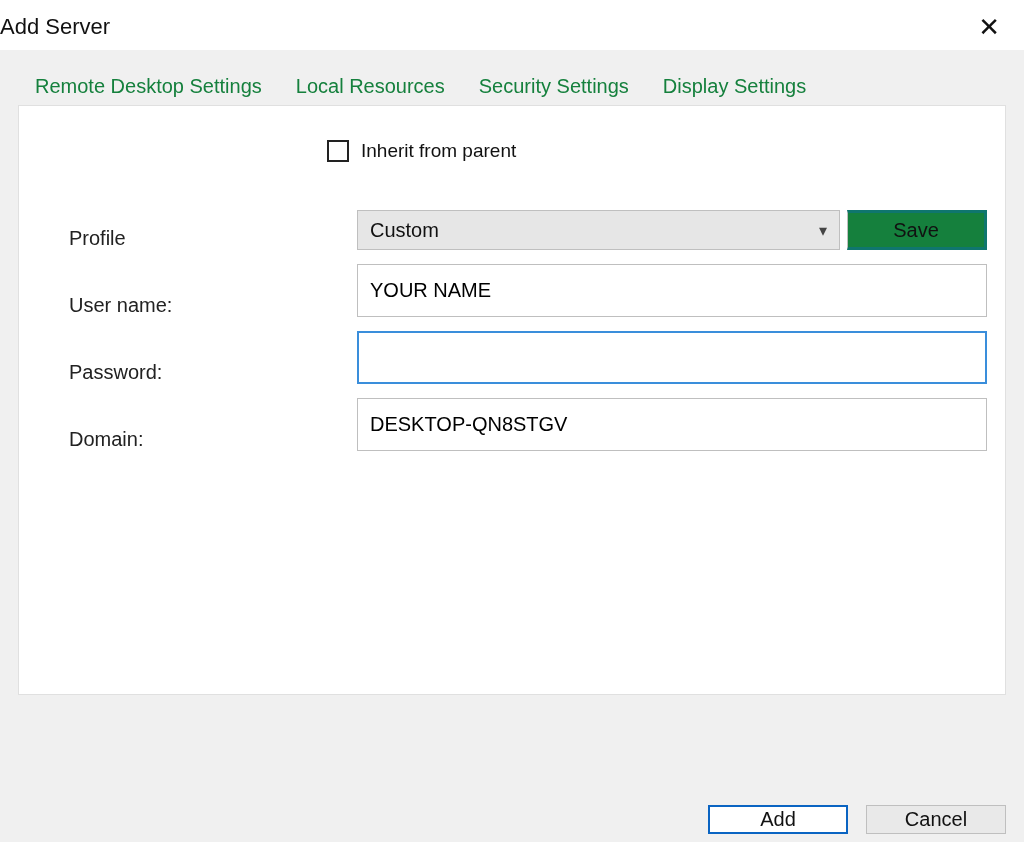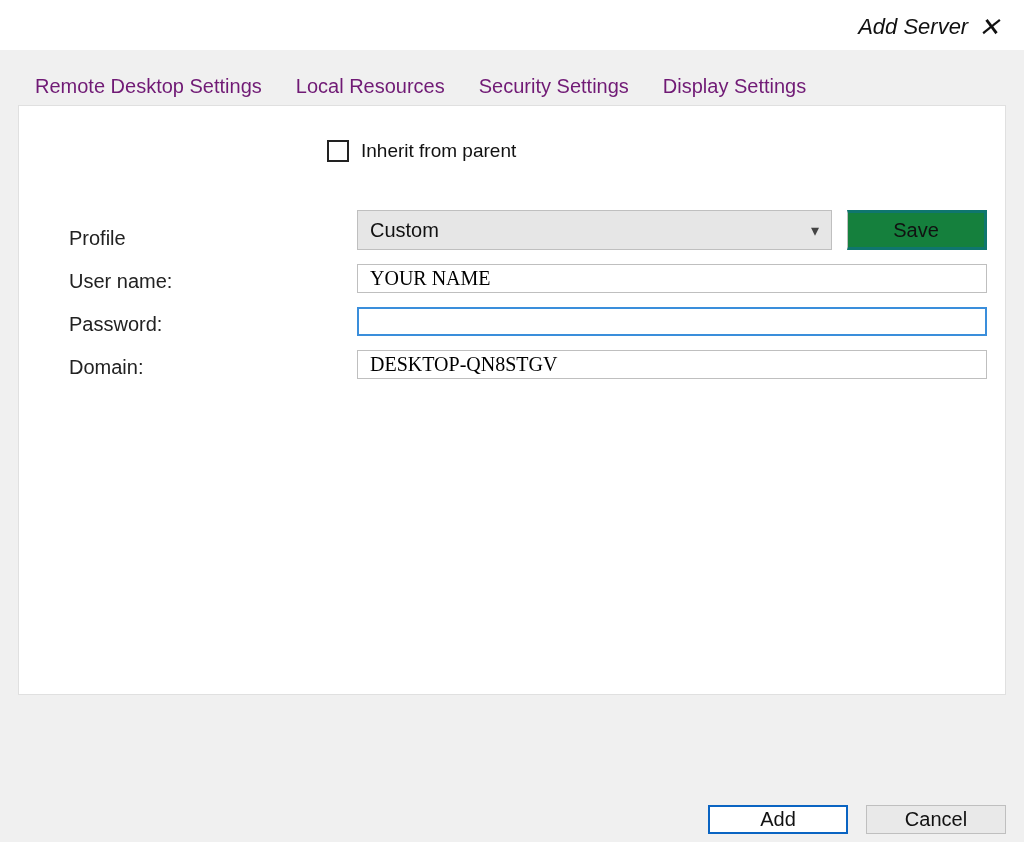--- a/index.html
+++ b/index.html
@@ -9,23 +9,22 @@
     font-size: 19px;
     background: #ffffff;
     color: #111;
     width: 1024px;
     height: 842px;
     overflow: hidden;
   }
   .titlebar {
     display: flex;
     align-items: center;
-    justify-content: flex-end;
+    justify-content: space-between;
     padding: 10px 14px 6px 0;
-    font-style: italic;
   }
   .titlebar .title { font-size: 22px; }
   .close-x {
     font-size: 26px;
     line-height: 1;
     padding: 4px 10px;
     cursor: default;
   }
   .client {
     background: #f0f0f0;
@@ -37,21 +36,21 @@
     margin: 10px 8px 0 8px;
   }
   .tabrow {
     display: flex;
     flex-wrap: wrap;
     gap: 0;
   }
   .tab {
     padding: 6px 16px 8px 16px;
     font-size: 20px;
-    color: #701a75;
+    color: #15803d;
     background: #f0f0f0;
     border: 1px solid transparent;
     border-bottom: none;
     position: relative;
     cursor: default;
   }
   .tab.selected {
     background: #ffffff;
     border-color: #dcdcdc;
     border-bottom: 1px solid #ffffff;
@@ -81,21 +80,21 @@
     padding-left: 4px;
     margin-left: 28px;
   }
   .checkbox {
     width: 22px; height: 22px;
     border: 2px solid #222;
     background: #fff;
     margin-right: 12px;
     display: inline-block;
   }
-  .combo-wrap { display: flex; flex: 1; gap: 16px; }
+  .combo-wrap { display: flex; flex: 1; gap: 8px; }
   .combo {
     flex: 1;
     display: flex;
     align-items: center;
     justify-content: space-between;
     background: #e6e6e6;
     border: 1px solid #bfbfbf;
     padding: 6px 12px;
     font-size: 20px;
     height: 40px;
@@ -106,26 +105,26 @@
     height: 40px;
     background: #15803d;
     border: 3px solid #0f766e;
     border-left: 1px solid #bfbfbf;
     font-size: 20px;
     display: flex; align-items: center; justify-content: center;
     margin-left: -1px;
   }
   .textinput {
     flex: 1;
-    height: 29px;
+    height: 53px;
     border: 1px solid #bfbfbf;
     background: #fff;
     padding: 6px 12px;
     font-size: 20px;
-    font-family: Liberation Serif, serif;
+    font-family: Liberation Sans, sans-serif;
     outline: none;
   }
   .textinput.focused {
     border: 1px solid #3a8edb;
     box-shadow: 0 0 0 1px #3a8edb inset;
   }
   .footer {
     position: absolute;
     right: 18px;
     bottom: 10px;

